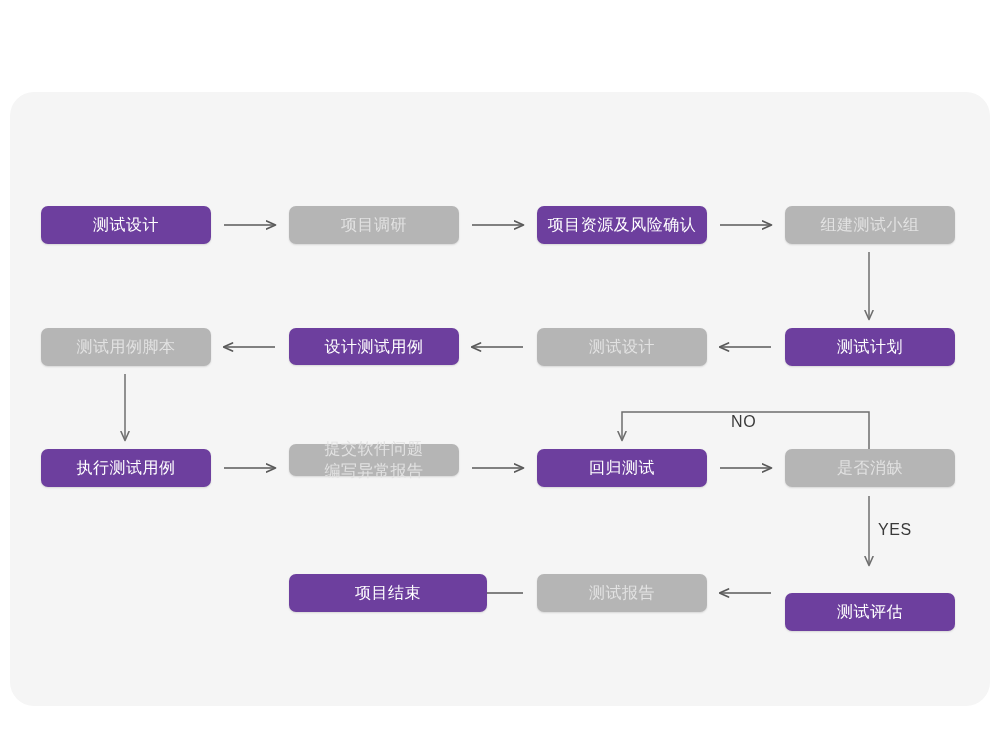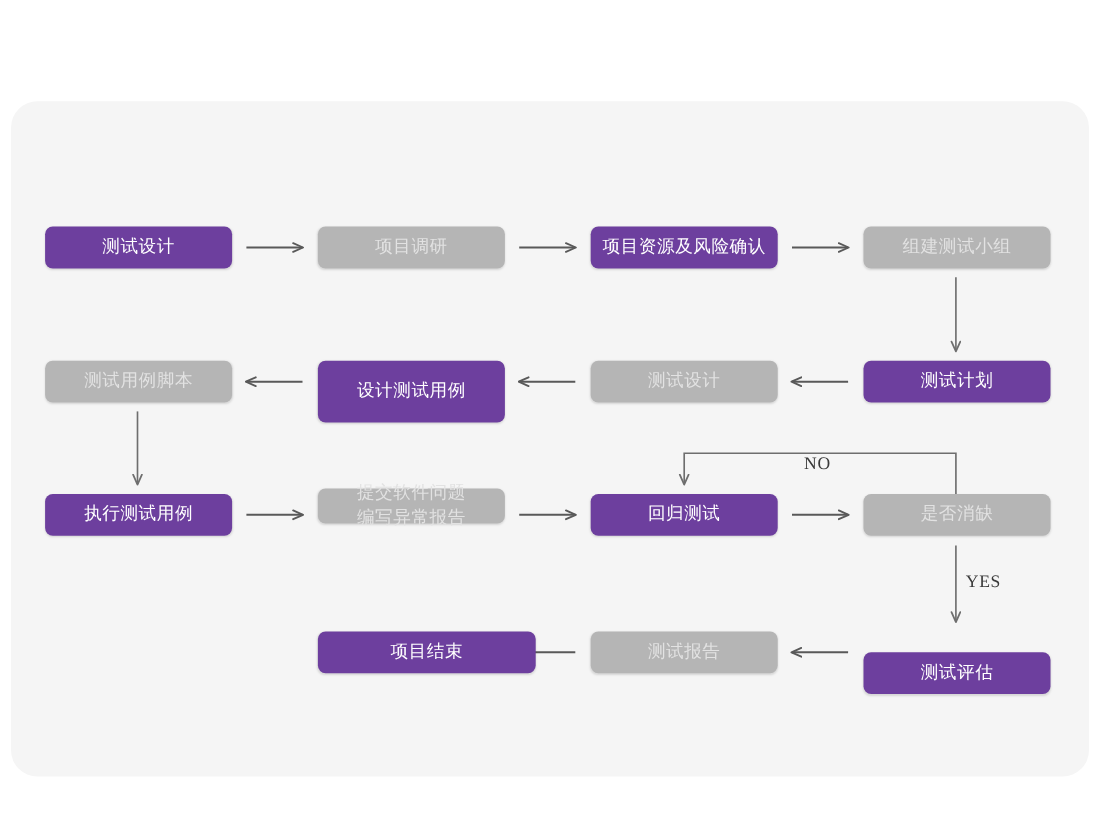--- a/index.html
+++ b/index.html
@@ -83,21 +83,20 @@
     stroke: #6e6e6e;
     stroke-width: 1.5;
     fill: none;
   }
 
   .edge-label {
     position: absolute;
     font-size: 16px;
     color: #3a3a3a;
     letter-spacing: 0.6px;
-    font-family: Liberation Serif, serif;
   }
 </style>
 </head>
 <body>
 
 <div class="canvas">
 
   <div class="panel"></div>
 
 
@@ -137,21 +136,21 @@
 
   <div class="edge-label" style="left:731px; top:413px;">NO</div>
   <div class="edge-label" style="left:878px; top:521px;">YES</div>
 
   <div class="node purple" style="left:41px;  top:206px; width:170px; height:38px;">测试设计</div>
   <div class="node gray" style="left:289px; top:206px; width:170px; height:38px;">项目调研</div>
   <div class="node purple" style="left:537px; top:206px; width:170px; height:38px;">项目资源及风险确认</div>
   <div class="node gray" style="left:785px; top:206px; width:170px; height:38px;">组建测试小组</div>
 
   <div class="node gray" style="left:41px;  top:328px; width:170px; height:38px;text-align:right;">测试用例脚本</div>
-  <div class="node purple" style="left:289px; top:328px; width:170px; height:56px;">设计测试用例</div>
+  <div class="node purple" style="left:289px; top:328px; width:170px; height:37px;">设计测试用例</div>
   <div class="node gray" style="left:537px; top:328px; width:170px; height:38px;">测试设计</div>
   <div class="node purple" style="left:785px; top:328px; width:170px; height:38px;">测试计划</div>
 
   <div class="node purple" style="left:41px;  top:449px; width:170px; height:38px;">执行测试用例</div>
   <div class="node gray" style="left:289px; top:444px; width:170px; height:32px;">提交软件问题
 编写异常报告</div>
   <div class="node purple" style="left:537px; top:449px; width:170px; height:38px;">回归测试</div>
   <div class="node gray" style="left:785px; top:449px; width:170px; height:38px;">是否消缺</div>
 
   <div class="node purple" style="left:289px; top:574px; width:198px; height:38px;">项目结束</div>

